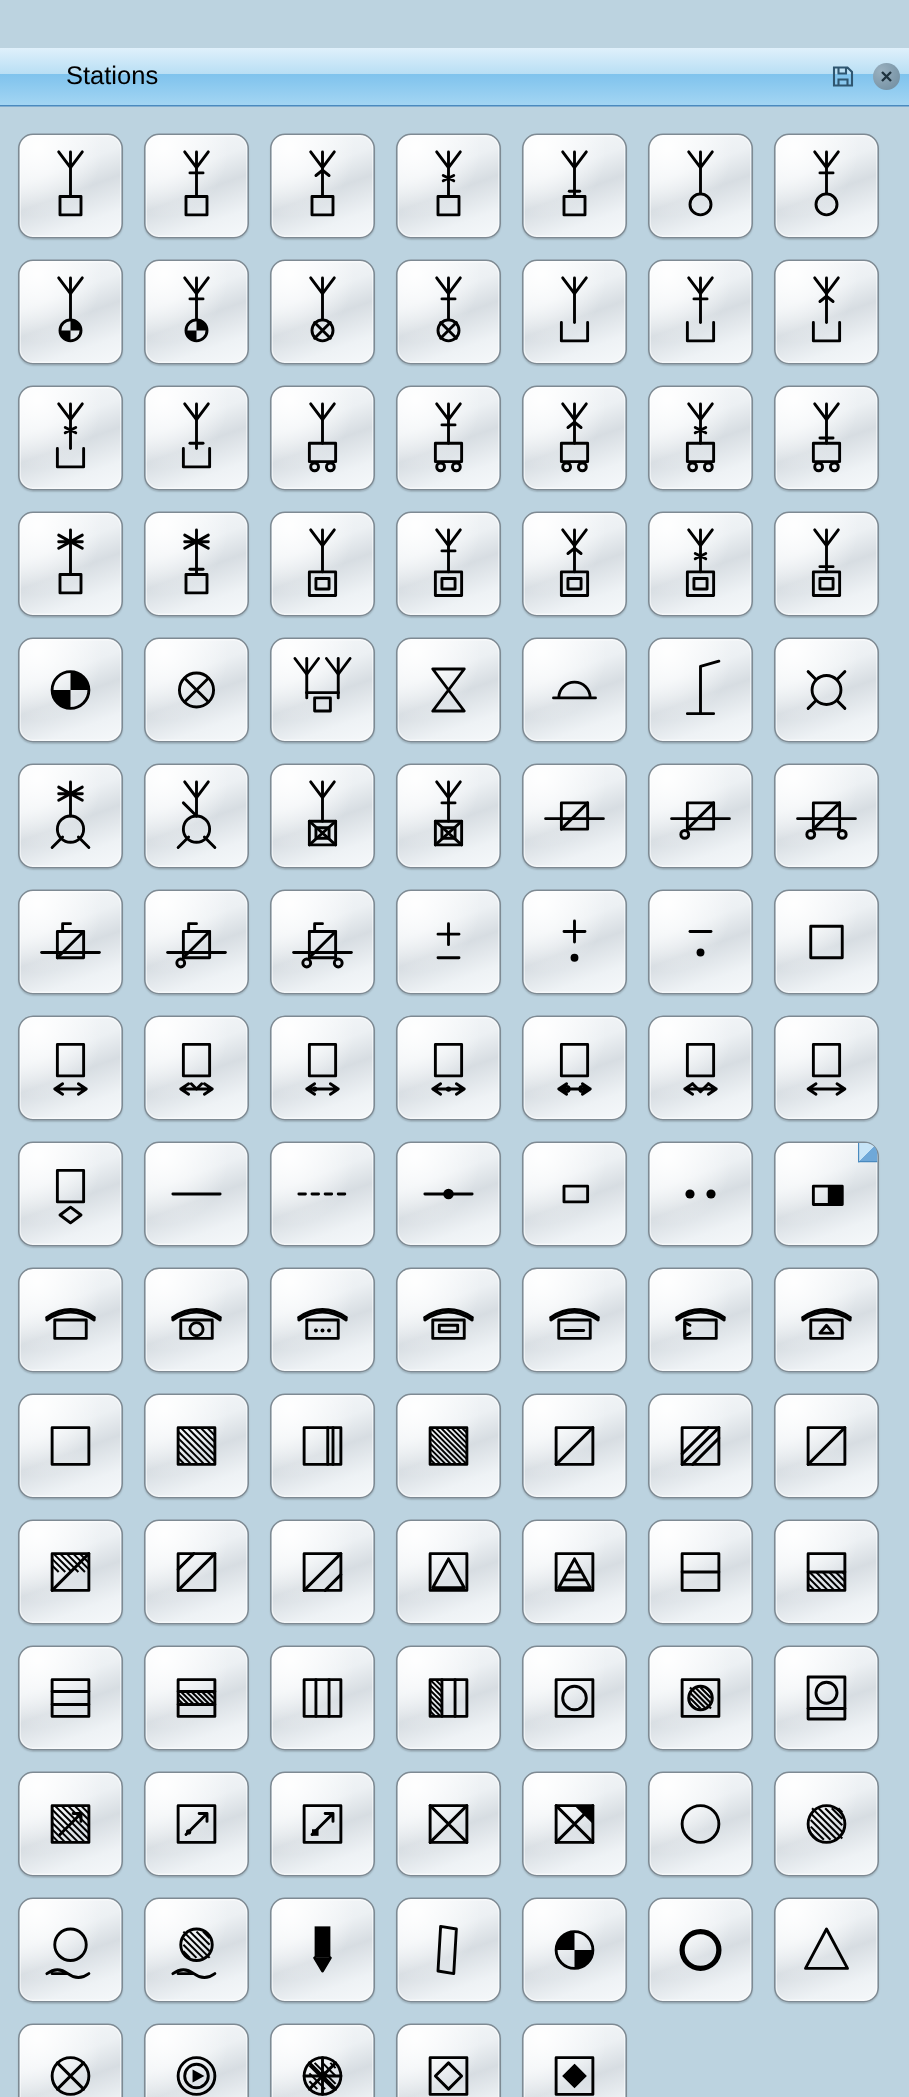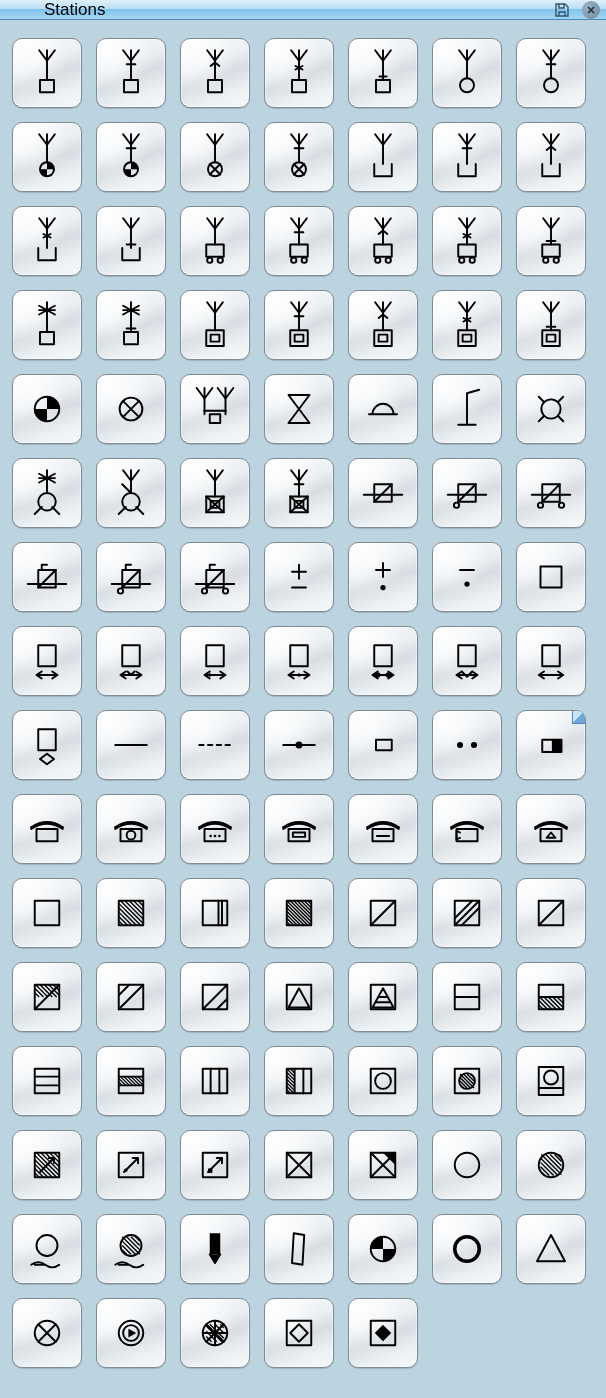--- a/index.html
+++ b/index.html
@@ -9,27 +9,28 @@
     background:#bcd3e0;
     font-family:"Helvetica Neue",Arial,sans-serif;
     overflow:hidden;
     position:relative;
   }
   .panel{
     width:606px;
     box-sizing:border-box;
   }
   .titlebar{
-    height:20px;
+    height:39px;
     display:flex;
     align-items:center;
     background:linear-gradient(to bottom,#dff0fb 0%,#b9dff4 45%,#7fc3ed 46%,#a3d5f3 100%);
     border-bottom:1px solid #4a8abf;
     box-sizing:border-box;
     padding:0 6px 0 44px;
+    margin-top:32px;
   }
   .title{
     font-size:17px;
     color:#000;
     flex:1;
     line-height:24px;
   }
   .tb-btn{
     width:20px;height:20px;
     margin-left:6px;

